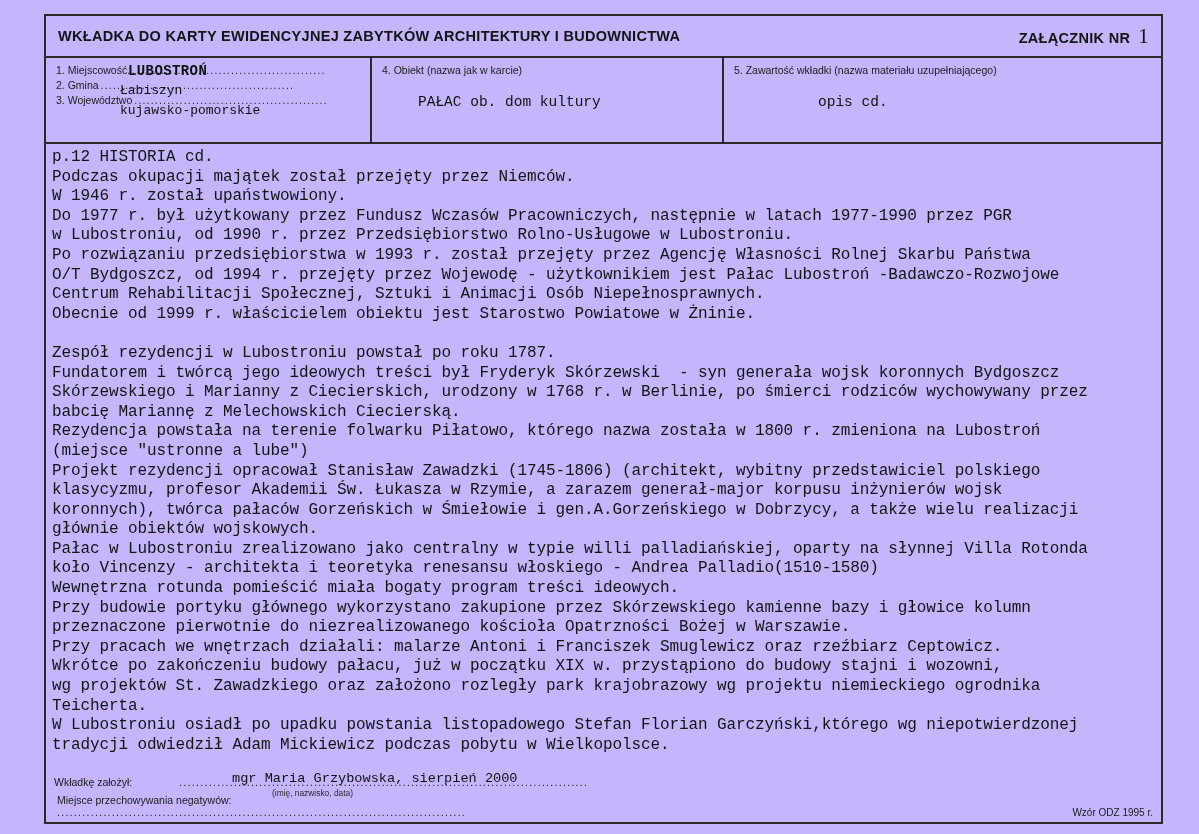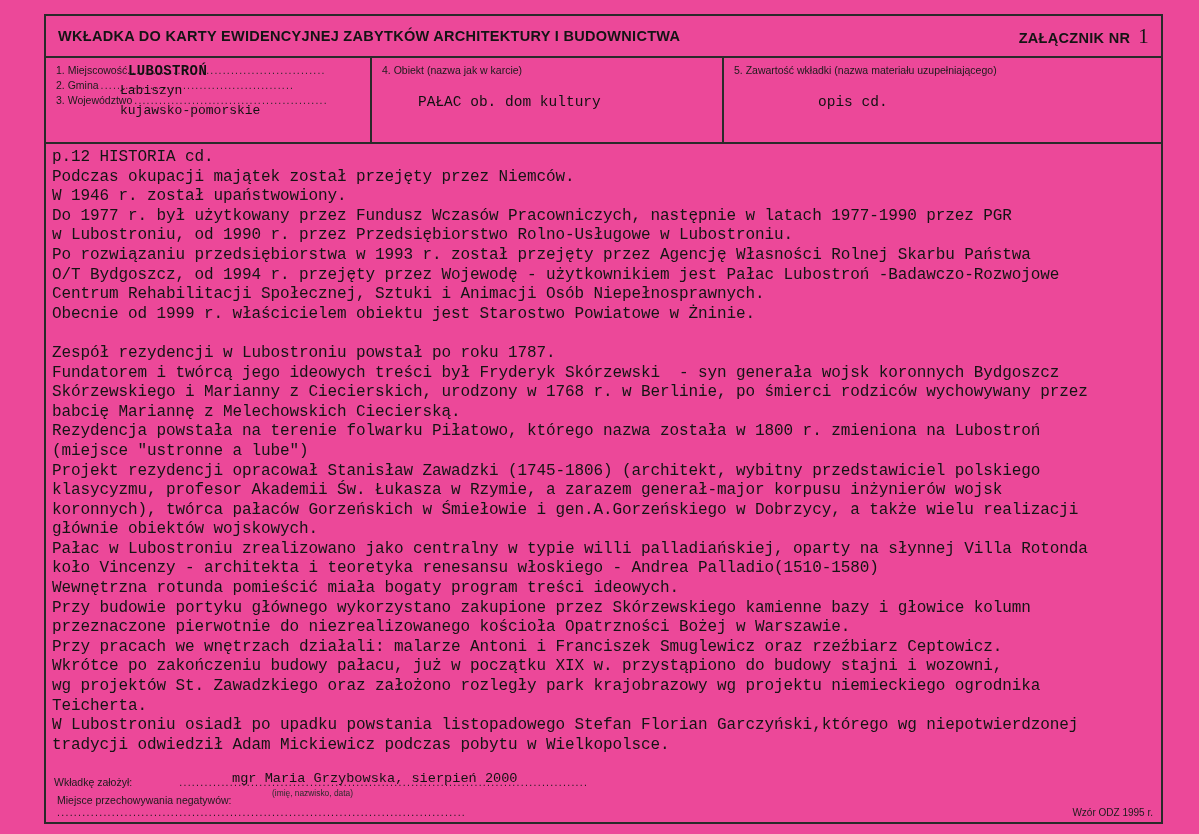--- a/index.html
+++ b/index.html
@@ -10,21 +10,21 @@
     width: 1199px;
     height: 834px;
     background: #e9e9e4;
     font-family: "Liberation Sans", sans-serif;
     overflow: hidden;
   }
   .sheet {
     position: relative;
     width: 1199px;
     height: 834px;
-    background: #ec4899;
+    background: #c4b5fd;
     box-sizing: border-box;
   }
   
   .outer-rule-top {
     position: absolute;
     left: 44px;
     right: 36px;
     top: 14px;
     border-top: 2px solid #2a2a2a;
   }

